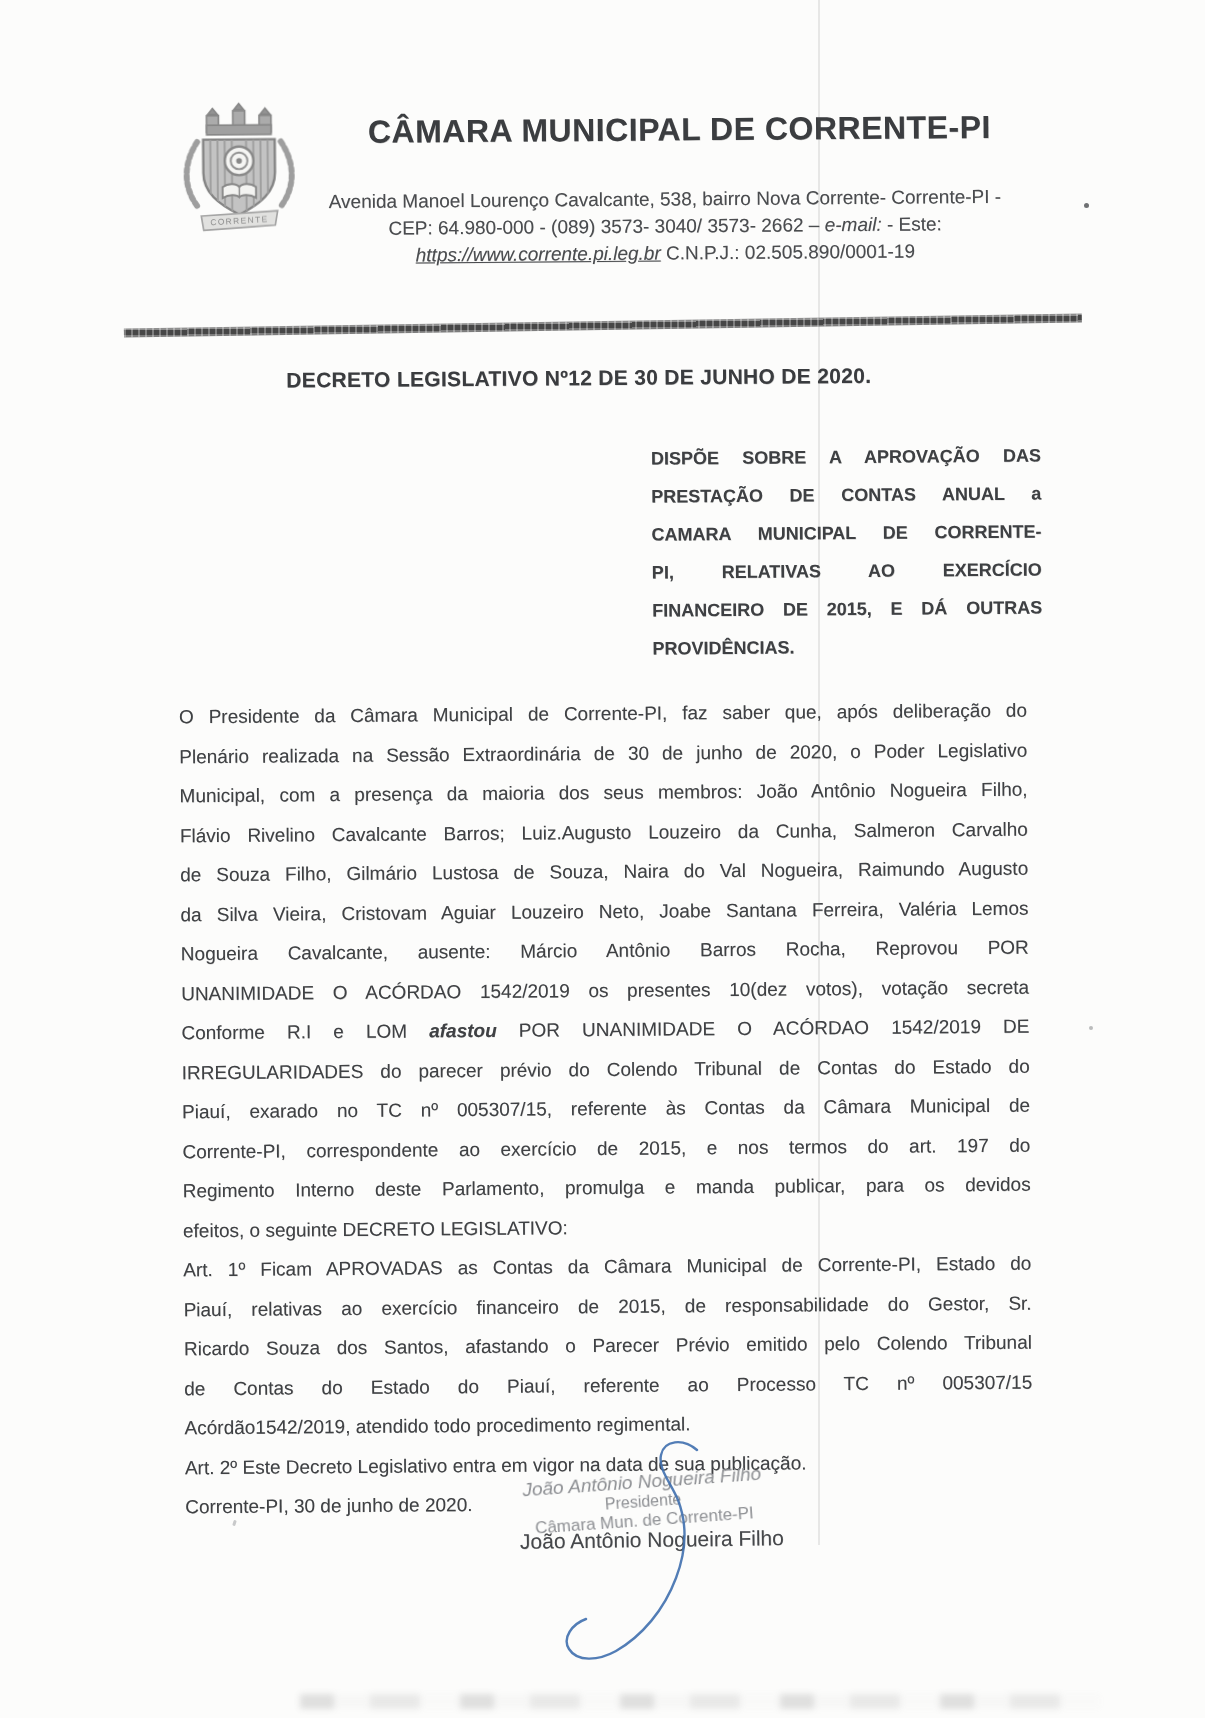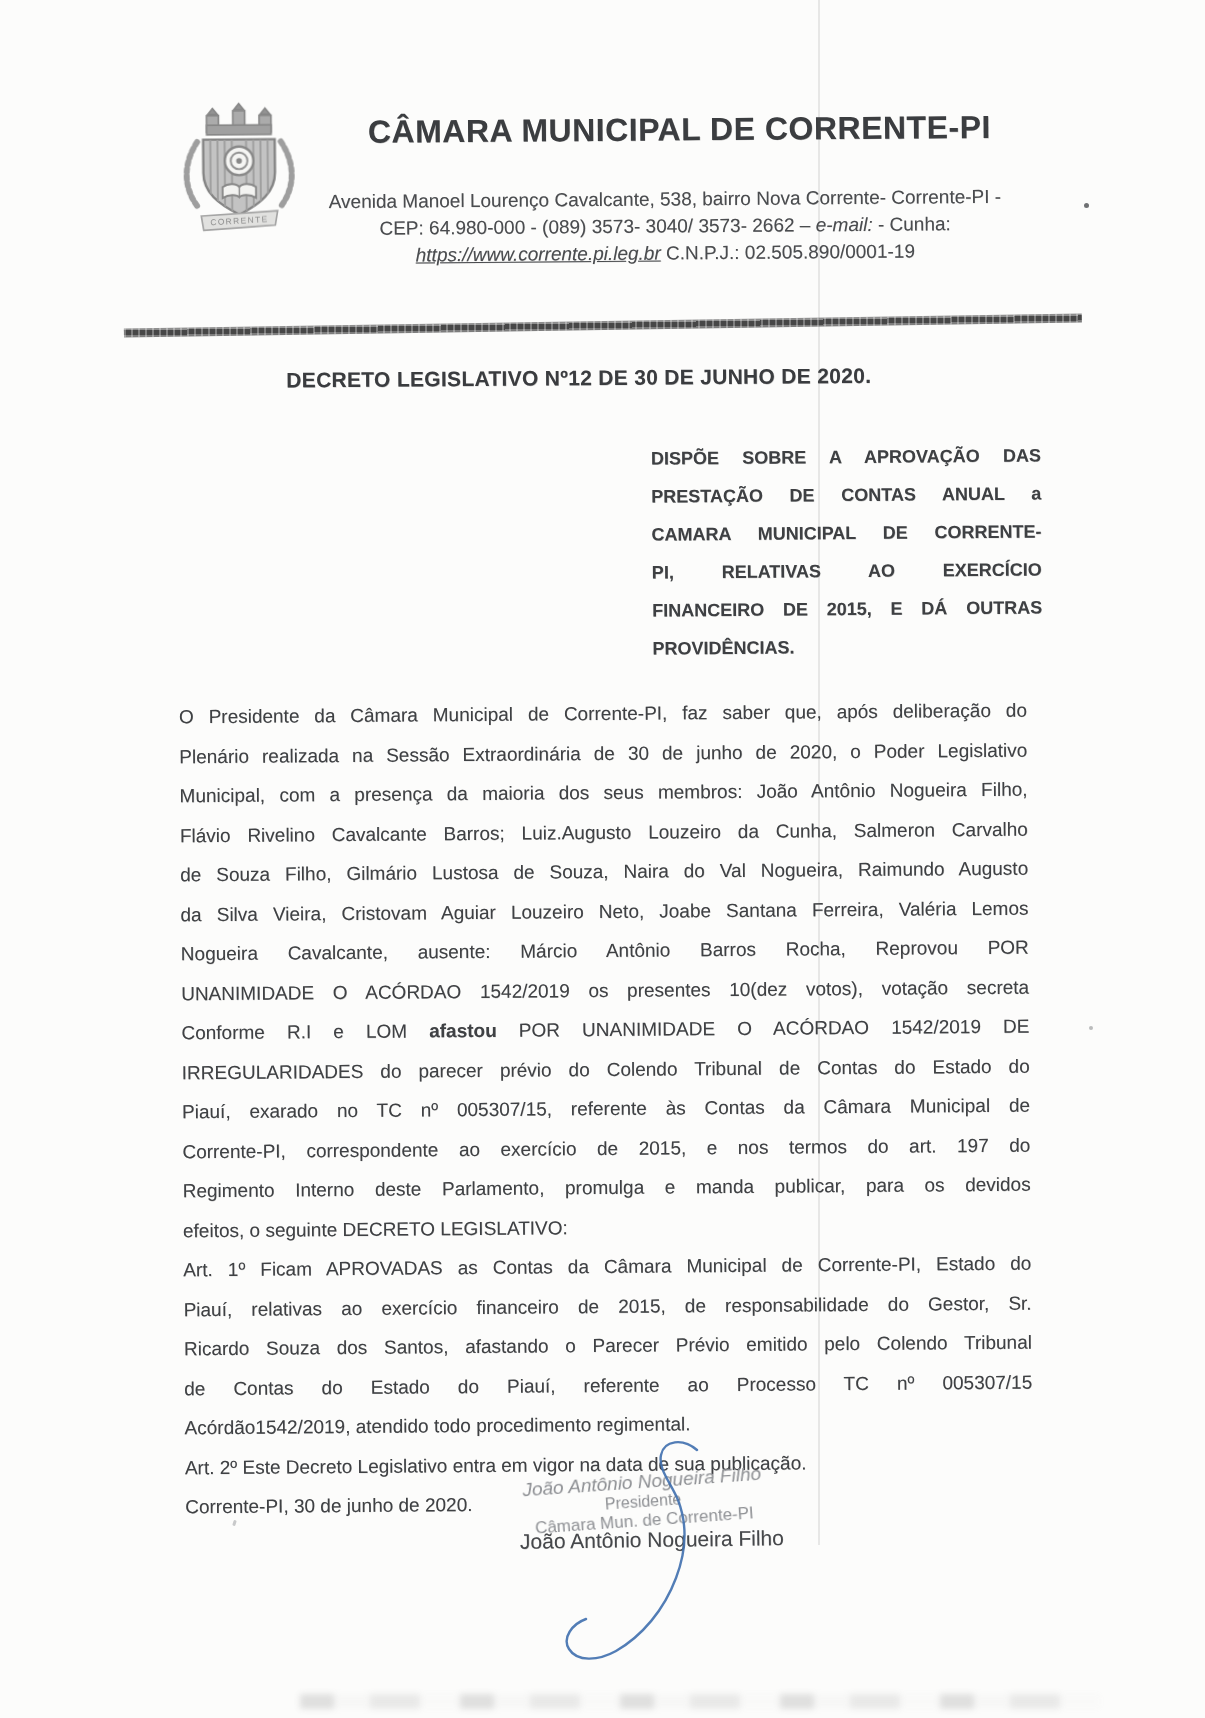--- a/index.html
+++ b/index.html
@@ -45,21 +45,21 @@
     text-shadow:.4px .4px .5px rgba(60,60,60,.3);}
   .summary-line{white-space:normal;}
   .summary-line.just{text-align:justify;text-align-last:justify;}
 
   
   .body{position:absolute;left:180px;top:694px;width:848px;
     font-size:19px;line-height:39.5px;color:#3f4144;
     text-shadow:.3px .3px .5px rgba(70,70,70,.3);}
   .body-line{white-space:normal;}
   .body-line.just{text-align:justify;text-align-last:justify;}
-  .body-line .b{font-weight:bold;}
+  .body-line .b{font-weight:bold;font-style:italic;}
 
   
   .stamp{position:absolute;left:488px;top:1470px;width:310px;
     transform:rotate(-4deg);text-align:center;color:#8e9094;
     filter:blur(.3px);}
   .stamp-line1{font-size:19px;line-height:23px;font-style:italic;white-space:nowrap;}
   .stamp-line2{font-size:16px;line-height:18px;}
   .stamp-line3{font-size:17px;line-height:19px;white-space:nowrap;}
   .typed-name{position:absolute;left:520px;top:1528px;font-size:21px;
     color:#46484b;transform:rotate(-0.8deg);white-space:nowrap;
@@ -128,21 +128,21 @@
         <path d="M95 36 C107 54 107 74 95 90" fill="none" stroke="#8a8a8a" stroke-width="5" stroke-dasharray="3 3" stroke-linecap="round"></path>
 
         <path d="M28 98 L92 94 L90 106 L30 110 Z" fill="#dcdcda" stroke="#909090" stroke-width="1.4"></path>
         <text x="60" y="104.5" font-size="7" letter-spacing="1.2" text-anchor="middle" fill="#6f6f6f" transform="rotate(-3 60 103)" font-family="Liberation Sans, sans-serif">CORRENTE</text>
       </svg>
 
       <h1 class="org">CÂMARA MUNICIPAL DE CORRENTE-PI</h1>
 
       <div class="addr">
         <div class="addr-line">Avenida Manoel Lourenço Cavalcante, 538, bairro Nova Corrente- Corrente-PI -</div>
-        <div class="addr-line"><span>CEP: 64.980-000 - (089) 3573- 3040/ 3573- 2662 – </span><i>e-mail:</i><span> - Cunha:</span></div>
+        <div class="addr-line"><span>CEP: 64.980-000 - (089) 3573- 3040/ 3573- 2662 – </span><i>e-mail:</i><span> - Este:</span></div>
         <div class="addr-line"><span class="url">https://www.corrente.pi.leg.br</span><span> C.N.P.J.: 02.505.890/0001-19</span></div>
       </div>
     </header>
 
     <div class="divider"></div>
 
     <h2 class="decree-title">DECRETO LEGISLATIVO Nº12 DE 30 DE JUNHO DE 2020.</h2>
 
     <section class="summary" id="summary">
         <div class="summary-line just"><span>DISPÕE SOBRE A APROVAÇÃO DAS</span></div>

